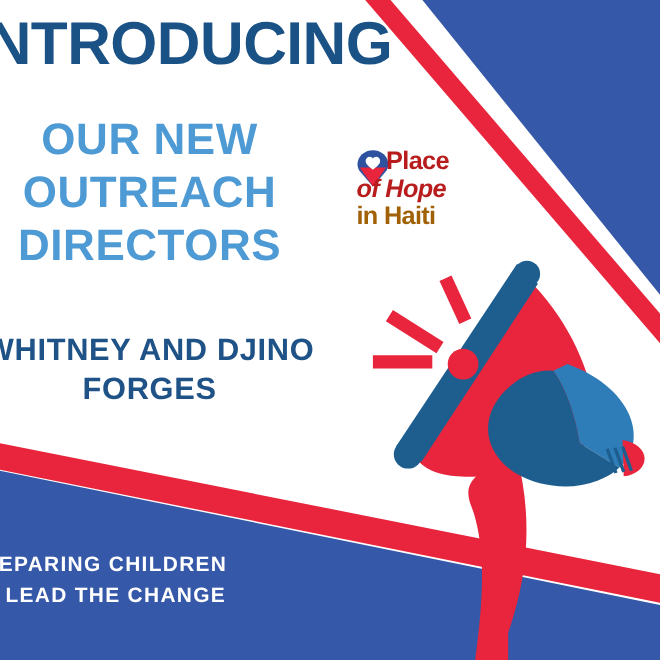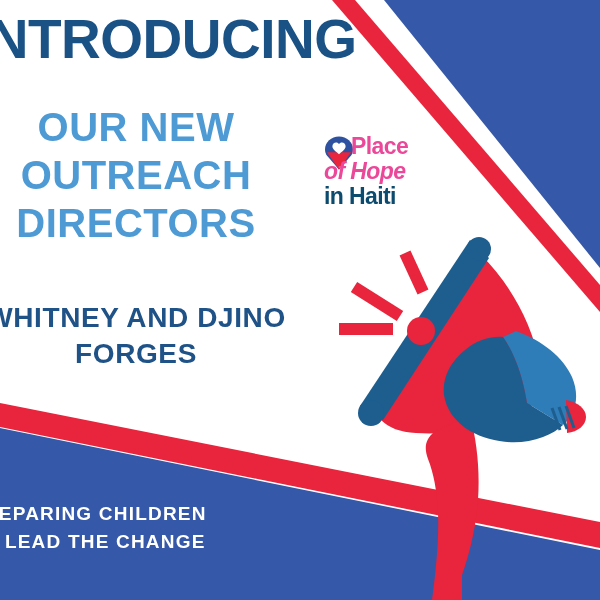--- a/index.html
+++ b/index.html
@@ -117,22 +117,22 @@
   }
   .logo-line {
     display: block;
     font-size: 23px;
     line-height: 25px;
     font-weight: bold;
     letter-spacing: -0.6px;
     white-space: nowrap;
     font-family: "Liberation Sans", sans-serif;
   }
-  .logo-line.blue { color: #ec4899; }
-  .logo-line.red  { color: #0c4a6e; }
+  .logo-line.blue { color: #b91c1c; }
+  .logo-line.red  { color: #a16207; }
   #logo-l2 { margin-left: -27px; font-style: italic; }
   #logo-l3 { margin-left: -27px; }
 </style>
 </head>
 <body>
 
 <div id="poster">
 
   <svg class="layer" viewBox="0 0 600 600">
 

